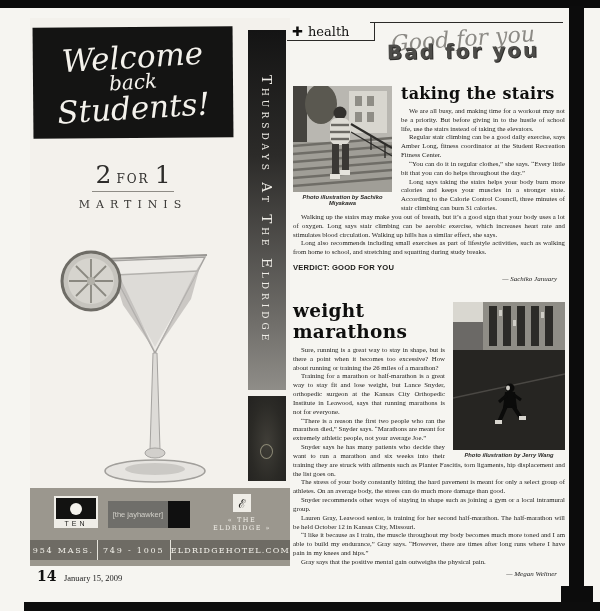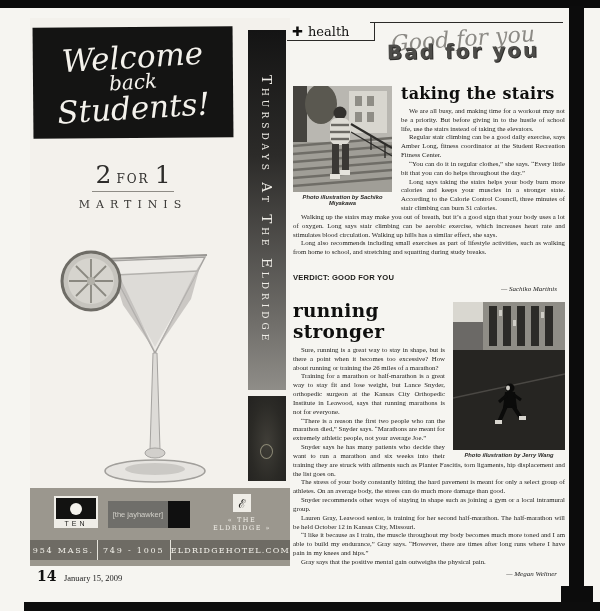--- a/index.html
+++ b/index.html
@@ -95,21 +95,21 @@
   .headline { font-family:"DejaVu Serif", serif; font-weight:bold; letter-spacing:0.3px; color:#0f0f0e; margin:0 0 4px 0; }
   #article1 .headline { font-size:16px;padding-left:44px; }
   #article2 .headline { font-size:18.5px; }
   .body { font-size:6.8px; line-height:1.3; text-align:justify; text-indent:8px; margin:0; }
   .photo-fig { margin:0; }
   .fig-left  { float:left; width:99px; margin:2px 9px 2px 0; }
   .fig-right { float:right; width:112px; margin:2px 0 2px 8px; }
   .photo-frame { background:#b9b7b1; line-height:0; }
   figcaption { font-family:"Liberation Sans", sans-serif; font-size:5.8px; font-weight:bold; font-style:italic;
                text-align:center; margin-top:2px; color:#2a2927; line-height:1.1; }
-  .verdict { font-family:"Liberation Sans", sans-serif; font-weight:bold; font-size:7.6px; letter-spacing:0.2px; margin-top:16px; clear:none; }
+  .verdict { font-family:"Liberation Sans", sans-serif; font-weight:bold; font-size:7.6px; letter-spacing:0.2px; margin-top:6px; clear:none; }
   .byline { text-align:right; font-style:italic; font-size:7px; margin-top:3px; padding-right:8px; color:#222; }
 </style>
 </head>
 <body>
 
 <div class="page">
 
   <div class="scan-strip-top"></div>
 
   <div class="ad">
@@ -244,21 +244,21 @@
       <figcaption>Photo illustration by Sachiko Miyakawa</figcaption>
     </figure>
     <h2 class="headline">taking the stairs</h2>
     <p class="body">We are all busy, and making time for a workout may not be a priority. But before giving in to the hustle of school life, use the stairs instead of taking the elevators.</p>
     <p class="body">Regular stair climbing can be a good daily exercise, says Amber Long, fitness coordinator at the Student Recreation Fitness Center.</p>
     <p class="body">“You can do it in regular clothes,” she says. “Every little bit that you can do helps throughout the day.”</p>
     <p class="body">Long says taking the stairs helps your body burn more calories and keeps your muscles in a stronger state. According to the Calorie Control Council, three minutes of stair climbing can burn 31 calories.</p>
     <p class="body">Walking up the stairs may make you out of breath, but it’s a good sign that your body uses a lot of oxygen. Long says stair climbing can be aerobic exercise, which increases heart rate and stimulates blood circulation. Walking up hills has a similar effect, she says.</p>
     <p class="body">Long also recommends including small exercises as part of lifestyle activities, such as walking from home to school, and stretching and squatting during study breaks.</p>
     <div class="verdict">VERDICT: GOOD FOR YOU</div>
-    <div class="byline">— Sachiko Martinis</div>
+    <div class="byline">— Sachiko January</div>
   </div>
 
   <div class="article" id="article2">
     <figure class="photo-fig fig-right">
       <div class="photo-frame">
         <svg width="112" height="148" viewBox="0 0 112 148">
           <rect width="112" height="148" fill="#23221f"></rect>
           <rect x="0" y="0" width="30" height="20" fill="#d9d7d0"></rect>
           <rect x="30" y="0" width="82" height="48" fill="#8f8d86"></rect>
           <g fill="#2c2b28">
@@ -284,21 +284,21 @@
             <line x1="60" y1="104" x2="68" y2="116" stroke="#0b0b0a" stroke-width="4"></line>
             <rect x="42" y="118" width="7" height="4" fill="#d8d6cf"></rect>
             <rect x="66" y="114" width="7" height="4" fill="#d8d6cf"></rect>
             <line x1="54" y1="93" x2="46" y2="100" stroke="#0b0b0a" stroke-width="3"></line>
             <line x1="61" y1="93" x2="68" y2="98" stroke="#0b0b0a" stroke-width="3"></line>
           </g>
         </svg>
       </div>
       <figcaption>Photo illustration by Jerry Wang</figcaption>
     </figure>
-    <h2 class="headline">running stronger</h2>
+    <h2 class="headline">weight marathons</h2>
     <p class="body">Sure, running is a great way to stay in shape, but is there a point when it becomes too excessive? How about running or training the 26 miles of a marathon?</p>
     <p class="body">Training for a marathon or half-marathon is a great way to stay fit and lose weight, but Lance Snyder, orthopedic surgeon at the Kansas City Orthopedic Institute in Leawood, says that running marathons is not for everyone.</p>
     <p class="body">“There is a reason the first two people who ran the marathon died,” Snyder says. “Marathons are meant for extremely athletic people, not your average Joe.”</p>
     <p class="body">Snyder says he has many patients who decide they want to run a marathon and six weeks into their training they are struck with ailments such as Planter Fascitis, torn ligaments, hip displacement and the list goes on.</p>
     <p class="body">The stress of your body constantly hitting the hard pavement is meant for only a select group of athletes. On an average body, the stress can do much more damage than good.</p>
     <p class="body">Snyder recommends other ways of staying in shape such as joining a gym or a local intramural group.</p>
     <p class="body">Lauren Gray, Leawood senior, is training for her second half-marathon. The half-marathon will be held October 12 in Kansas City, Missouri.</p>
     <p class="body">“I like it because as I train, the muscle throughout my body becomes much more toned and I am able to build my endurance,” Gray says. “However, there are times after long runs where I have pain in my knees and hips.”</p>
     <p class="body">Gray says that the positive mental gain outweighs the physical pain.</p>
     <div class="byline">— Megan Weltner</div>

